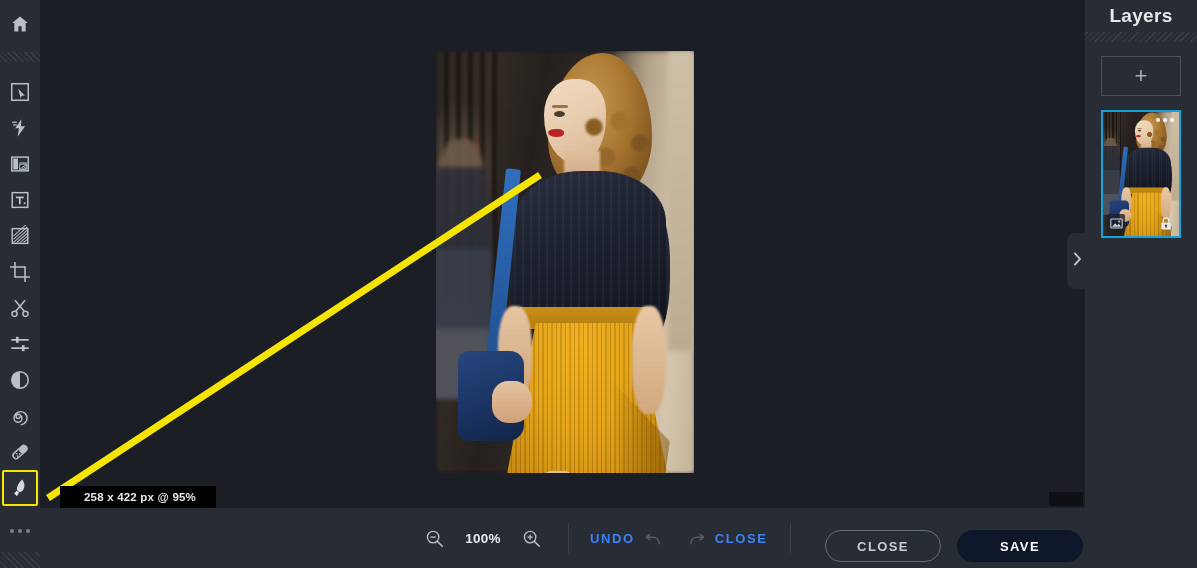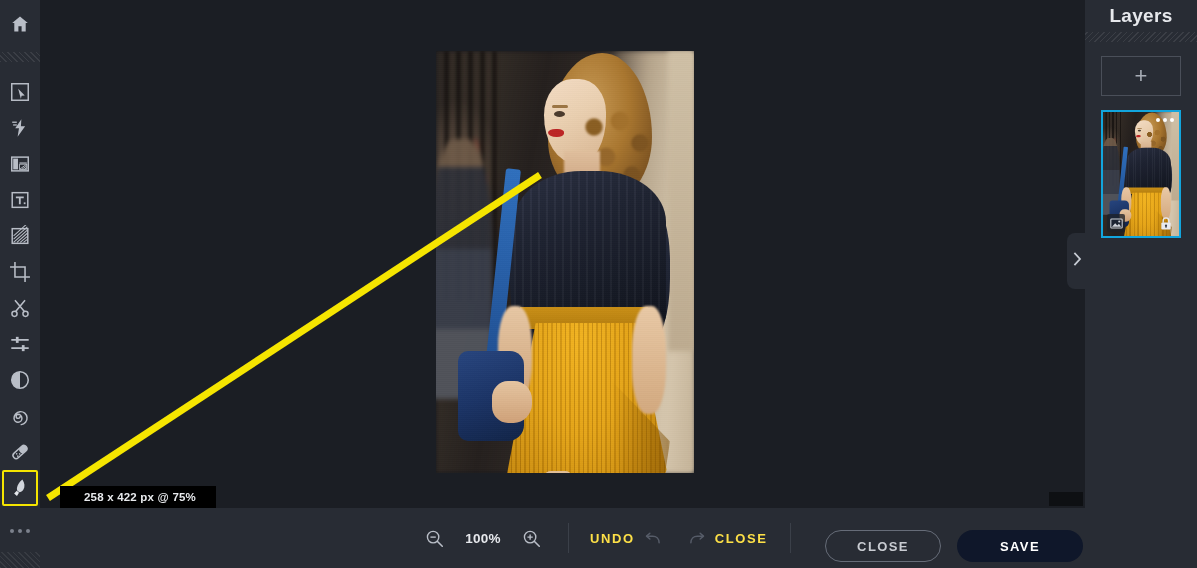--- a/index.html
+++ b/index.html
@@ -310,22 +310,22 @@
   #zoom-level {
     color:#e6e8ec; font-size:13.5px; font-weight:bold; letter-spacing:.3px;
     min-width:42px; text-align:center; cursor:pointer;
   }
   .vsep { width:1px; height:30px; background:#3b4049; }
   #undo-redo {
     position:absolute; left:590px; top:0; height:60px;
     display:flex; align-items:center; gap:26px;
   }
   .ur-btn {
-    display:flex; align-items:center; gap:9px;
-    color:#fde047; font-size:13px; font-weight:bold; letter-spacing:1.6px;
+    display:flex; align-items:flex-end; gap:9px;
+    color:#3b82f6; font-size:13px; font-weight:bold; letter-spacing:1.6px;
     cursor:default;
   }
   #sep-right { position:absolute; left:790px; top:15px; }
   #action-group {
     position:absolute; left:825px; top:8px; height:60px;
     display:flex; align-items:center; gap:16px;
   }
   #btn-close {
     width:116px; height:32px;
     border:1px solid #666c78;
@@ -581,21 +581,21 @@
       </div>
 
       <svg id="stroke-layer">
         <line id="stroke-line" stroke-linecap="butt" x1="8" y1="498" x2="500" y2="175" stroke="#f5e500" stroke-width="7"></line>
       </svg>
 
       <div id="canvas-hscroll"></div>
     </div>
 
     <div id="status-strip">
-      <div id="status-chip">258 x 422 px @ 75%</div>
+      <div id="status-chip">258 x 422 px @ 95%</div>
     </div>
 
   </div>
 
   <div id="right-panel">
 
     <div id="panel-handle">
       <span>
         <svg width="9" height="14" viewBox="0 0 9 14">
             <path d="M2 1.5 7 7l-5 5.5" fill="none" stroke="#c7ccd4" stroke-width="1.8" stroke-linecap="square"></path>

